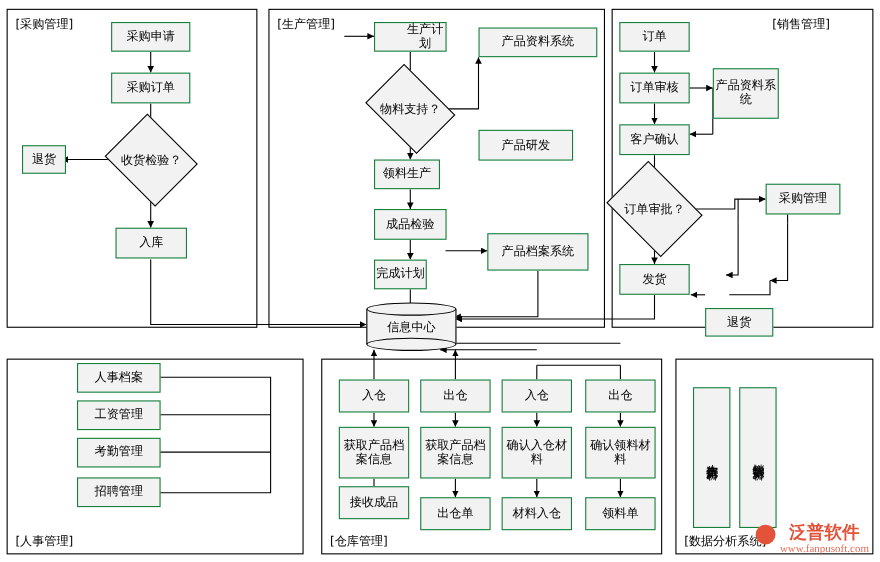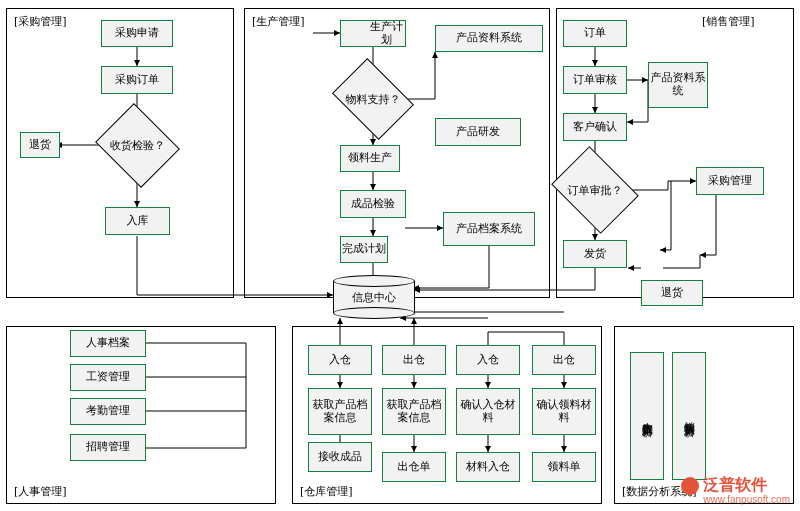--- a/index.html
+++ b/index.html
@@ -67,22 +67,22 @@
     box-sizing:border-box;
   }
   .cyl .top{top:0;}
   .cyl .bot{bottom:0;}
   .cyl .txt{
     position:absolute;left:0;top:0;width:100%;height:100%;
     display:flex;align-items:center;justify-content:center;font-size:11px;
   }
   .wm{
     position:absolute;right:6px;bottom:4px;
-    text-align:left;color:#e2533a;
-    font-family:Liberation Sans, sans-serif;
+    text-align:center;color:#e2533a;
+    font-family:Liberation Serif, serif;
   }
   .wm .big{font-size:16px;font-weight:bold;display:block;line-height:1.1;}
   .wm .small{font-size:10px;display:block;color:#e2533a;opacity:.85;}
   .wm .logo{
     position:absolute;left:-22px;top:1px;width:18px;height:18px;
     border-radius:50%;background:#e2533a;
   }
   svg{position:absolute;left:0;top:0;pointer-events:none;}
 </style>
 </head>

